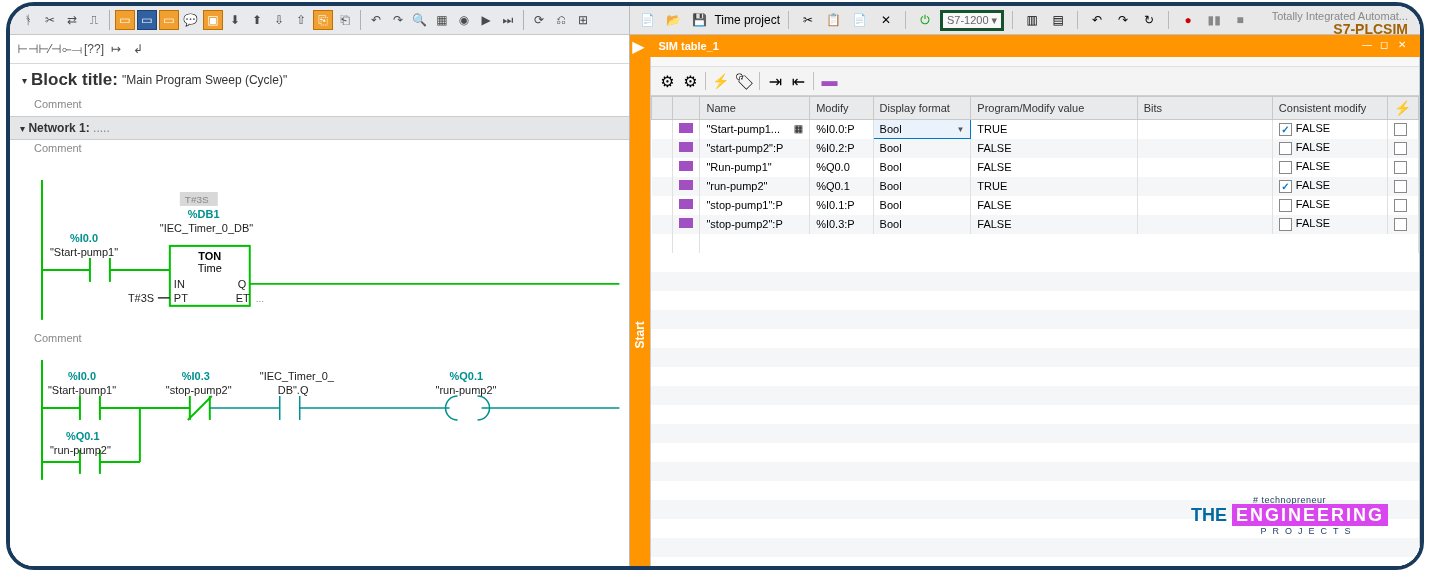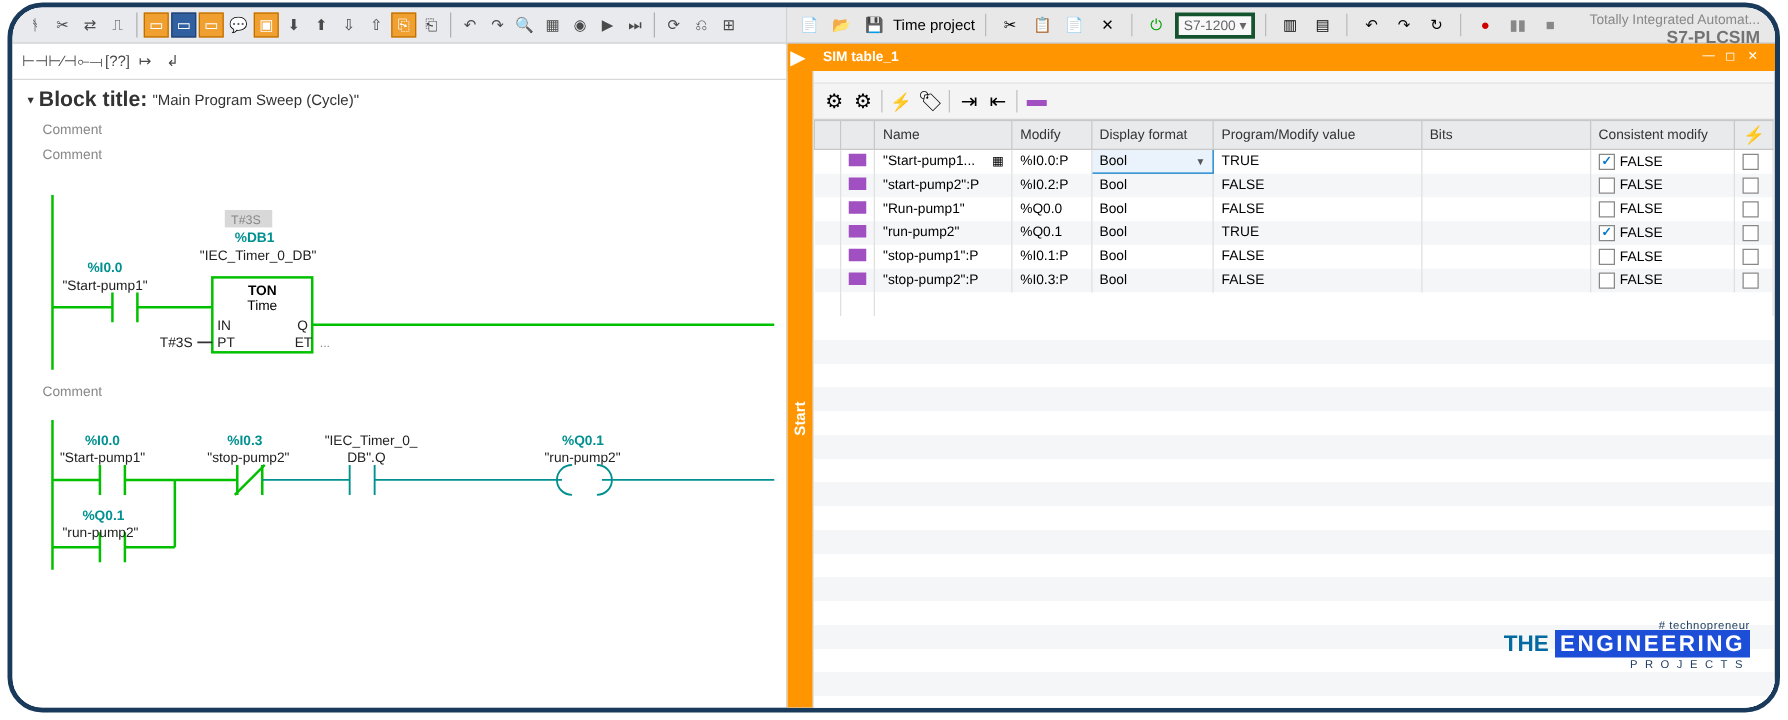--- a/index.html
+++ b/index.html
@@ -27,21 +27,21 @@
   .tagg { fill:#888; font-size:10px; }
   .wire { stroke:#00c000; stroke-width:2; fill:none; }
   .wireoff { stroke:#009090; stroke-width:1.5; fill:none; }
   .box  { fill:#fff; stroke:#00c000; stroke-width:2; }
   .boxtxt { font-size:11px; font-weight:bold; text-anchor:middle; }
 
   
   .right { width:56%; background:#eef0f2; display:flex; flex-direction:column; position:relative; }
   .top-toolbar { display:flex; align-items:center; gap:4px; padding:3px 6px; background:#e8e8e8; border-bottom:1px solid #c0c0c0; font-size:12px; }
   .top-toolbar .brand { position:absolute; right:12px; top:4px; font-size:11px; color:#555; text-align:right; line-height:1.1; }
-  .top-toolbar .brand .b2 { color:#737373; font-weight:bold; font-size:14px;text-align:right; }
+  .top-toolbar .brand .b2 { color:#a16207; font-weight:bold; font-size:14px;text-align:right; }
   .tb-btn { width:22px; height:22px; display:flex; align-items:center; justify-content:center; border:1px solid transparent; cursor:default; }
   .sel { border:3px solid #14532d; background:#f8f8f8; padding:1px 4px; font-size:11px; color:#666;text-align:right; }
   .tab-bar { background:#ff9500; display:flex; align-items:center; padding:0; }
   .tab { color:#fff; font-size:11px; font-weight:bold; padding:5px 12px; }
   .tab-expand { width:16px; text-align:center; color:#fff; }
   .win-icons { margin-left:auto; display:flex; gap:4px; padding-right:8px; }
   .win-icons span { width:14px; height:14px; color:#fff; font-size:10px; cursor:pointer; }
   .sim-body { flex:1; background:#fff; display:flex; position:relative; }
   .side-tab { writing-mode:vertical-rl; transform:rotate(180deg); background:#ff9500; color:#fff; font-size:12px; font-weight:bold; padding:8px 3px; text-align:center; }
   .sim-content { flex:1; display:flex; flex-direction:column; border:1px solid #ccc; border-top:none; }
@@ -57,24 +57,24 @@
   table.sim td:first-child, table.sim th:first-child { width:20px; text-align:center; padding:0; }
   .rowico { display:inline-block; width:14px; height:10px; background:#a050c0; position:relative; }
   .rowico::before { content:""; position:absolute; left:-5px; top:0; border:5px solid transparent; border-right-color:#a050c0; }
   .chk { display:inline-block; width:13px; height:13px; border:1px solid #888; background:#fff; margin-right:4px; vertical-align:middle; text-align:center; font-size:10px; line-height:11px; color:#0078c8; font-weight:bold; }
   .selcell { border:1px solid #0078c8 !important; background:#eaf3fb !important; }
   .bool-dd { display:flex; align-items:center; }
   .bool-dd .dd { margin-left:auto; font-size:8px; color:#555; }
   .empty-rows { background:repeating-linear-gradient(to bottom,#fff 0,#fff 19px,#f4f6f8 19px,#f4f6f8 38px); height:360px; }
   .yellow-ico { color:#f0b000; font-size:14px; }
 
-  .watermark { position:absolute; right:20px; bottom:30px; font-size:10px; color:#333; text-align:right; }
+  .watermark { position:absolute; right:32px; bottom:30px; font-size:10px; color:#333; text-align:center; }
   .watermark .t1 { color:#1a3a5c; font-size:9px; letter-spacing:0.5px; }
   .watermark .t2 { font-weight:bold; font-size:18px; }
-  .watermark .t2 .e { background:#1d4ed8; color:#fff; padding:1px 4px; letter-spacing:2px; }
+  .watermark .t2 .e { background:#d946ef; color:#fff; padding:1px 4px; letter-spacing:2px; }
   .watermark .t2 .y { color:#0369a1; }
   .watermark .t3 { font-size:9px; letter-spacing:6px; color:#1a3a5c; margin-left:38px; }
 </style>
 </head>
 <body>
 
 <div class="frame">
 
   <div class="left">
     <div class="toolbar-row">
@@ -120,20 +120,25 @@
 
       <div class="block-header">
         <div class="block-title-row">
           <span class="tri">▾</span>
           <b>Block title:</b>
           <span>"Main Program Sweep (Cycle)"</span>
         </div>
       </div>
       <div class="comment-lbl">Comment</div>
 
+      <div class="network-band">
+        <span class="tri">▾</span>
+        <span class="nt">Network 1:</span>
+        <span style="color:#888;">.....</span>
+      </div>
       <div class="comment-lbl">Comment</div>
 
       <svg class="ladder-svg" viewBox="0 0 620 170">
 
         <line class="wire" x1="32" y1="20" x2="32" y2="160"></line>
 
         <line class="wire" x1="32" y1="110" x2="80" y2="110"></line>
 
         <line class="wire" x1="80" y1="98" x2="80" y2="122"></line>
         <line class="wire" x1="100" y1="98" x2="100" y2="122"></line>

